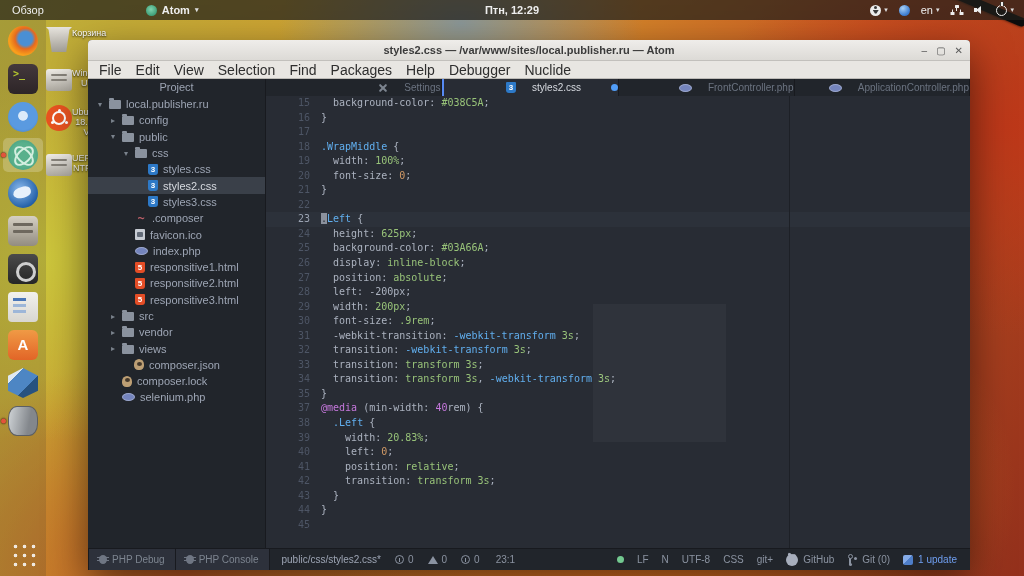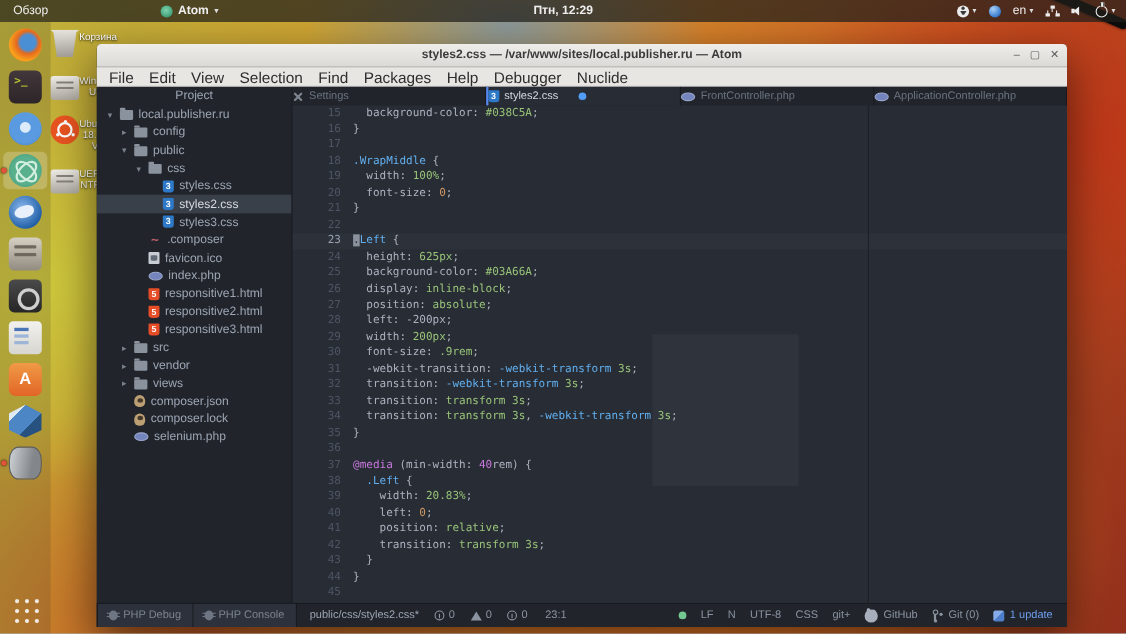--- a/index.html
+++ b/index.html
@@ -88,21 +88,21 @@
   .i-image-icon::before{content:"";position:absolute;left:2px;top:3px;width:6px;height:5px;background:#636b78;border-radius:1px}
   .i-composer-icon{width:10px;height:11px;border-radius:50% 50% 42% 42%;background:#bd9f74;position:relative}
   .i-composer-icon::before{content:"";position:absolute;left:2.5px;top:2.5px;width:5px;height:4px;border-radius:50%;background:#45392b}
   .i-tools-icon{position:relative;width:10px;height:10px}
   .i-tools-icon::before,.i-tools-icon::after{content:"";position:absolute;left:4px;top:0;width:2px;height:10px;background:#7d8590;border-radius:1px}
   .i-tools-icon::before{transform:rotate(45deg)}
   .i-tools-icon::after{transform:rotate(-45deg)}
   
   .editor{flex:1;display:flex;flex-direction:column;min-width:0}
   .tabbar{height:17px;background:#21252b;display:flex}
-  .tab{flex:1;display:flex;align-items:center;justify-content:flex-start;gap:5px;font-size:10px;color:#6b7380;background:#21252b;border-right:1px solid #181a1f;position:relative}
+  .tab{flex:1;display:flex;align-items:center;justify-content:flex-end;gap:16px;font-size:10px;color:#6b7380;background:#21252b;border-right:1px solid #181a1f;position:relative}
   .tab.active{background:#282c34;color:#d7dae0;border-left:2px solid #568af2}
   .mod-dot{width:7px;height:7px;border-radius:50%;background:#519df7;margin-left:14px}
   
   .codewrap{flex:1;position:relative;background:#282c34;overflow:hidden}
   .code-row{display:flex;height:14.55px;line-height:14.55px;font:10px/14.55px "DejaVu Sans Mono",monospace}
   .gutter-num{flex:0 0 44px;text-align:right;color:#4d5565;padding-right:0}
   .code-text{white-space:pre;padding-left:11px}
   .code-row.current{background:#2c313a}
   .code-row.current .gutter-num{color:#9aa2b1}
   .tk-fg{color:#abb2bf}.tk-blue{color:#61afef}.tk-green{color:#98c379}
@@ -341,21 +341,21 @@
             <div class="tree-row" style="padding-left: 21px;">
               <span class="arrow">▸</span>
               <span class="ico i-folder-icon"></span>
               <span>vendor</span>
             </div>
             <div class="tree-row" style="padding-left: 21px;">
               <span class="arrow">▸</span>
               <span class="ico i-folder-icon"></span>
               <span>views</span>
             </div>
-            <div class="tree-row" style="padding-left: 21px; align-items: center;">
+            <div class="tree-row" style="padding-left: 33px; align-items: center;">
               <span class="arrow"></span>
               <span class="ico i-composer-icon"></span>
               <span>composer.json</span>
             </div>
             <div class="tree-row" style="padding-left: 21px;">
               <span class="arrow"></span>
               <span class="ico i-composer-icon"></span>
               <span>composer.lock</span>
             </div>
             <div class="tree-row" style="padding-left: 21px;">
@@ -463,24 +463,20 @@
                 <span class="gutter-num">33</span>
                 <span class="code-text"><span class="tk-fg">  transition: </span><span class="tk-green">transform</span><span class="tk-fg"> </span><span class="tk-green">3s</span><span class="tk-fg">;</span></span>
               </div>
               <div class="code-row">
                 <span class="gutter-num">34</span>
                 <span class="code-text"><span class="tk-fg">  transition: </span><span class="tk-green">transform</span><span class="tk-fg"> </span><span class="tk-green">3s</span><span class="tk-fg">, </span><span class="tk-blue">-webkit-transform</span><span class="tk-fg"> </span><span class="tk-green">3s</span><span class="tk-fg">;</span></span>
               </div>
               <div class="code-row">
                 <span class="gutter-num">35</span>
                 <span class="code-text"><span class="tk-fg">}</span></span>
-              </div>
-              <div class="code-row">
-                <span class="gutter-num">36</span>
-                <span class="code-text"></span>
               </div>
               <div class="code-row">
                 <span class="gutter-num">37</span>
                 <span class="code-text"><span class="tk-purple">@media</span><span class="tk-fg"> (min-width: </span><span class="tk-purple">40</span><span class="tk-fg">rem) {</span></span>
               </div>
               <div class="code-row">
                 <span class="gutter-num">38</span>
                 <span class="code-text"><span class="tk-fg">  </span><span class="tk-blue">.Left</span><span class="tk-fg"> {</span></span>
               </div>
               <div class="code-row">

